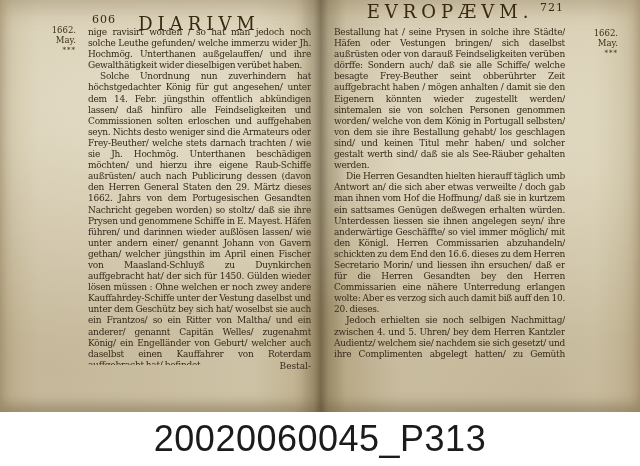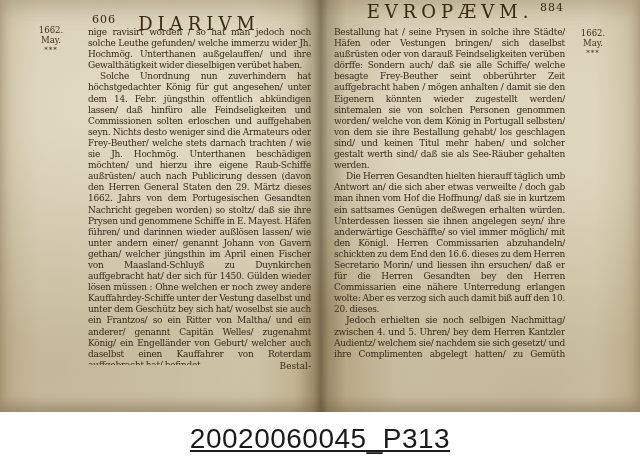--- a/index.html
+++ b/index.html
@@ -32,21 +32,21 @@
   .ph-right { left:334px; top:1px; width:232px; }
   .page-num { position:absolute; top:0; font-size:11px; letter-spacing:1px; }
   .ph-left  .page-num { left:4px; }
   .ph-right .page-num { right:2px; }
   .run-title {
     position:absolute; left:0; right:0; top:0; text-align:center;
     font-size:18px; letter-spacing:5px; font-weight:500;
   }
   
   .margin-note {
-    position:absolute; width:50px; text-align:center;
+    position:absolute; width:50px; text-align:right;
     font-size:8.5px; line-height:10px; color:#3d2f18;
   }
   .mn-left  { left:26px;  top:25px; }
   .mn-right { left:568px; top:28px; }
   .mn-marks { font-size:7px; letter-spacing:1px; }
   
   .body-col {
     position:absolute; overflow:hidden;
     font-size:9px; line-height:11.1px; letter-spacing:-0.25px; word-spacing:-0.6px;
     color:#37291a; text-align:justify;
@@ -60,38 +60,38 @@
   }
   .cw-left  { left:88px;  top:361px; width:223px; }
   .cw-right { left:334px; top:356px; width:231px; }
   
   .label-strip {
     position:absolute; left:0; top:412px; width:640px; height:54px;
     background:#ffffff; display:flex; align-items:center; justify-content:center;
   }
   .accession-label {
     font-family:"Liberation Sans", sans-serif;
-    font-size:28px; color:#1b1b1b; letter-spacing:0.5px;text-decoration:underline;
+    font-size:36px; color:#1b1b1b; letter-spacing:0.5px;
   }
 </style>
 </head>
 <body>
 
 <div class="photo">
 
   <div class="book">
 
     <div class="page-header ph-left">
       <span class="page-num">606</span>
       <span class="run-title">DIARIVM</span>
     </div>
 
     <div class="page-header ph-right">
       <span class="run-title">EVROPÆVM.</span>
-      <span class="page-num">884</span>
+      <span class="page-num">721</span>
     </div>
 
     <div class="margin-note mn-left">
       <div>1662.</div>
       <div>May.</div>
       <div class="mn-marks">***</div>
     </div>
 
     <div class="margin-note mn-right">
       <div>1662.</div>

